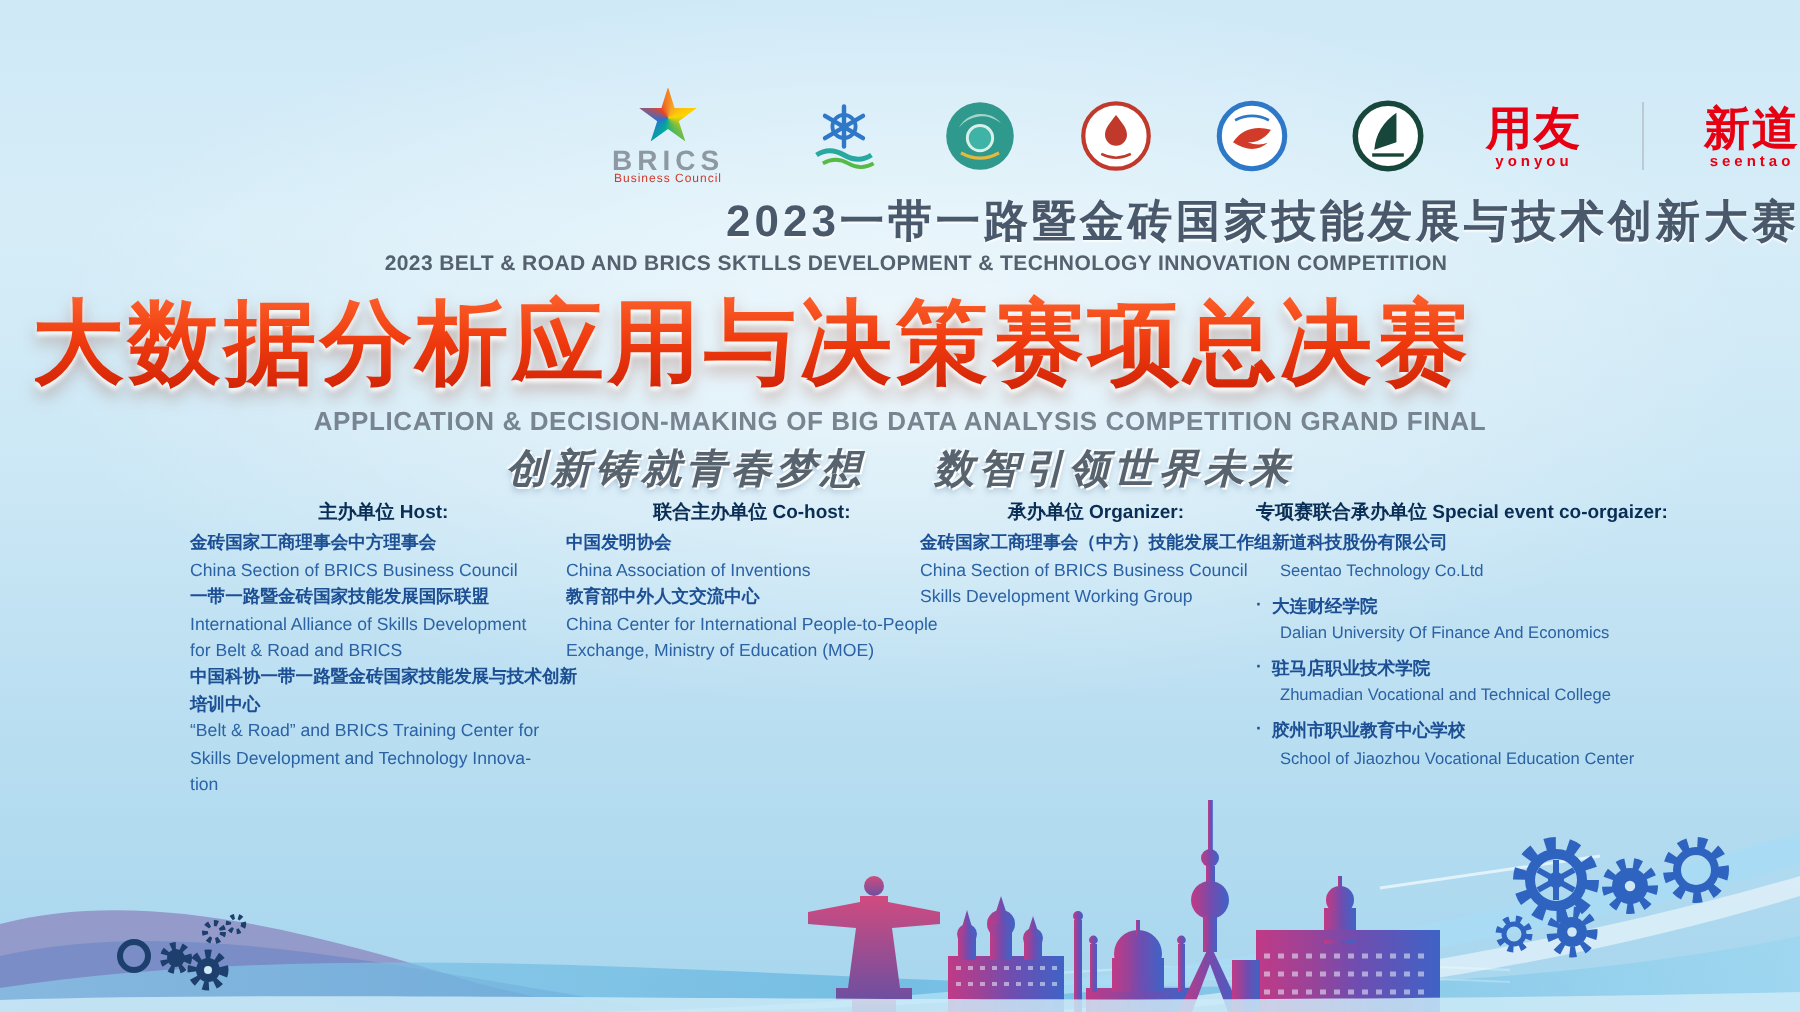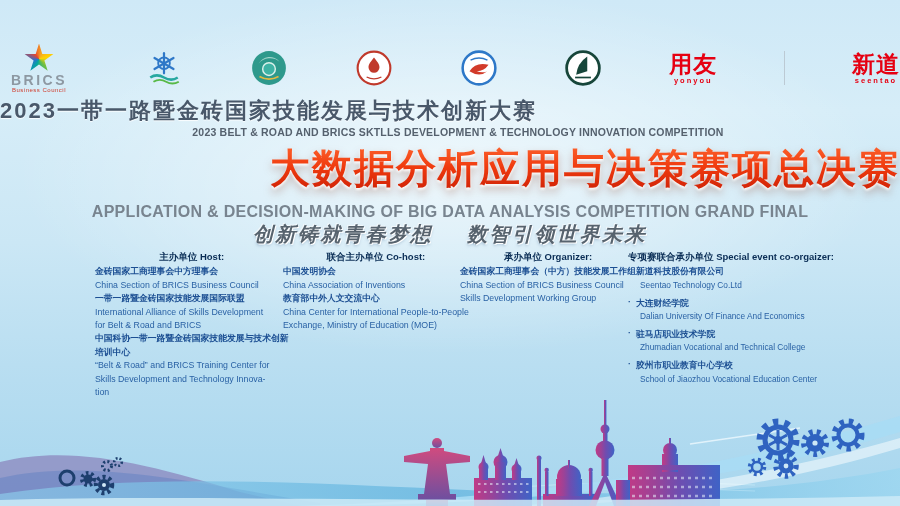--- a/index.html
+++ b/index.html
@@ -4,45 +4,45 @@
 <style>
   html,body{margin:0;padding:0;background:#e8eef2;}
   .poster{
     position:relative;width:900px;height:506px;overflow:hidden;
     font-family:"Liberation Sans","DejaVu Sans",sans-serif;
     background:
       radial-gradient(ellipse 620px 260px at 50% 34%, rgba(255,255,255,.62), rgba(255,255,255,0) 70%),
       linear-gradient(180deg,#cfe9f7 0%,#d6edf8 22%,#cbe7f5 48%,#b9def1 72%,#a7d6ee 100%);
   }
   
-  .logo-row{position:absolute;top:44px;left:0;right:0;display:flex;justify-content:space-between;align-items:center;gap:30px;height:48px;}
+  .logo-row{position:absolute;top:44px;left:0;right:0;display:flex;justify-content:flex-end;align-items:center;gap:30px;height:48px;}
   .brics{width:78px;text-align:center;}
   .brics-star{width:30px;height:30px;margin:0 auto;
     background:conic-gradient(from -40deg,#e8452c,#f5a623,#ffd400,#6fbe44,#00a99d,#2e6fd0,#e8452c);
     clip-path:polygon(50% 0%,61% 35%,98% 35%,68% 57%,79% 91%,50% 70%,21% 91%,32% 57%,2% 35%,39% 35%);}
   .brics-word{font-size:14px;font-weight:bold;color:#8d98a2;letter-spacing:2.5px;line-height:13px;}
   .brics-cap{font-size:6px;color:#cf3a2a;letter-spacing:.5px;}
   .logo-svg{width:38px;height:38px;display:block;}
   .brand{ text-align:center;color:#e60012;}
   .brand .cjk{font-size:23px;font-weight:900;line-height:24px;letter-spacing:1px;}
   .brand .latin{font-size:7.5px;letter-spacing:2px;font-weight:bold;}
   .brand-divider{width:1px;height:34px;background:#bccad4;}
   
-  .title-cn{position:absolute;top:96px;left:0;right:0;text-align:left;
+  .title-cn{position:absolute;top:96px;left:0;right:0;text-align:right;
     font-size:22px;font-weight:900;color:#49586a;letter-spacing:2px;
     text-shadow:0 1px 1px rgba(255,255,255,.85);}
   .title-en{position:absolute;top:126px;left:16px;right:0;text-align:center;
     font-size:10.5px;font-weight:bold;color:#55616e;letter-spacing:.2px;}
-  .event-cn{position:absolute;top:141px;left:0;right:0;text-align:right;
-    font-size:40px;font-weight:900;letter-spacing:2px;
+  .event-cn{position:absolute;top:141px;left:0;right:0;text-align:left;
+    font-size:46px;font-weight:900;letter-spacing:2px;
     background:linear-gradient(180deg,#ff6a33 0%,#ef3a0e 48%,#c81d05 100%);
     -webkit-background-clip:text;background-clip:text;color:transparent;
-    filter:drop-shadow(0 2px 1px rgba(255,255,255,.9)) drop-shadow(0 4px 4px rgba(130,40,10,.28));}
+    filter:drop-shadow(0 2px 1px rgba(255,255,255,.9)) drop-shadow(0 4px 4px rgba(130,40,10,.28));padding-left:16px;}
   .event-en{position:absolute;top:203px;left:0;right:0;text-align:center;
-    font-size:16px;font-weight:bold;color:#78848f;letter-spacing:.3px;}
+    font-size:13px;font-weight:bold;color:#78848f;letter-spacing:.3px;}
   .slogan{position:absolute;top:221px;left:0;right:0;text-align:center;
     font-size:20px;font-weight:900;font-style:italic;color:#57636e;letter-spacing:2.5px;
     text-shadow:1px 1px 0 #fff,-1px -1px 0 rgba(255,255,255,.65),0 2px 3px rgba(120,150,180,.55);}
   .slogan .gap{display:inline-block;width:34px;}
   
   .org-col{position:absolute;top:250px;font-size:8.8px;line-height:13.4px;color:#2a62a5;white-space:nowrap;}
   .org-col .hdr{font-size:9.5px;font-weight:bold;color:#0a2d55;margin-bottom:2px;text-align:center;}
   .org-col .cn{color:#1c4f93;font-weight:bold;}
   .col-host{left:95px;}
   .col-cohost{left:283px;}

